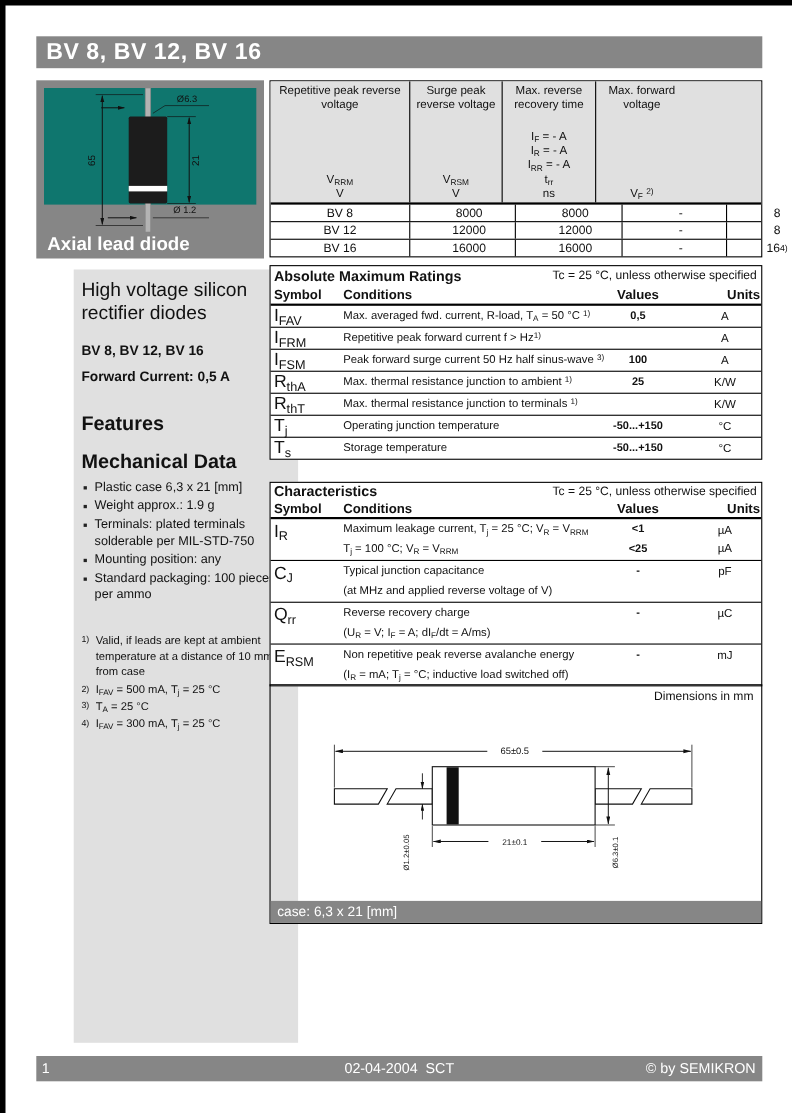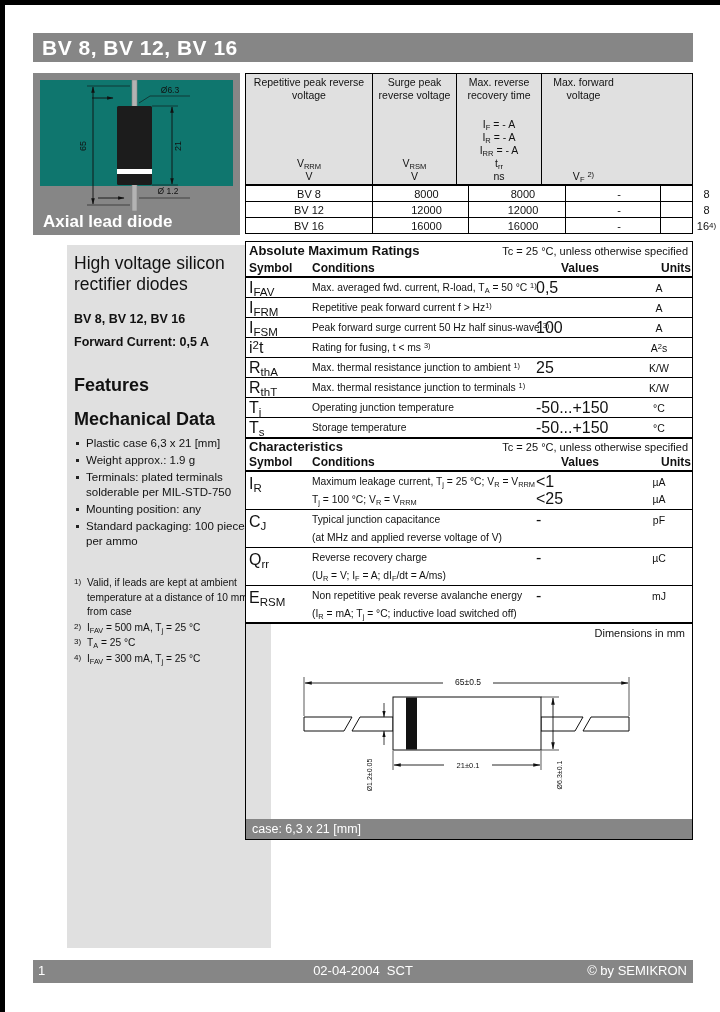--- a/index.html
+++ b/index.html
@@ -51,21 +51,21 @@
   .tbl-head{display:grid;grid-template-columns:62px 228px 88px 70px;border-bottom:2px solid #000;height:17px;align-items:center;}
   .tbl-head div{font-weight:bold;font-size:12px;}
   .h-sym{padding-left:3px;}
   .h-cond{padding-left:4px;}
   .h-val{text-align:center;}
   .h-unit{text-align:right;padding-right:3px;}
   .r-row{display:grid;grid-template-columns:62px 228px 88px 70px;border-bottom:1px solid #000;min-height:19px;align-items:center;}
   .r-row:last-child{border-bottom:none;}
   .c-sym{font-size:16px;padding-left:3px;white-space:nowrap;}
   .c-cond{font-size:10.3px;padding-left:4px;white-space:nowrap;}
-  .c-val{font-size:16px;text-align:left;}
+  .c-val{font-size:10px;text-align:center;font-weight:bold;}
   .c-unit{font-size:10.5px;text-align:center;}
 
   
   .ch-row{display:grid;grid-template-columns:62px 228px 88px 70px;grid-auto-rows:17.5px;border-bottom:1px solid #000;align-items:center;padding:1px 0;}
   .ch-row:last-child{border-bottom:none;}
   .ch-sym{grid-row:1 / span 2;align-self:start;padding-top:2px;}
 
   
   .dims-box{position:absolute;left:240px;top:617px;width:448px;height:218px;border:1px solid #000;box-sizing:border-box;}
   .dims-note{position:absolute;right:7px;top:4px;font-size:11px;}
@@ -237,26 +237,20 @@
       <div class="c-val"></div>
         <div class="c-unit">A</div>
     </div>
     <div class="r-row">
       <div class="c-sym">I<sub>FSM</sub></div>
         <div class="c-cond">Peak forward surge current 50 Hz half sinus-wave <sup>3)</sup></div>
       <div class="c-val">100</div>
         <div class="c-unit">A</div>
     </div>
     <div class="r-row">
-      <div class="c-sym">i<sup>2</sup>t</div>
-        <div class="c-cond">Rating for fusing, t &lt; ms <sup>3)</sup></div>
-      <div class="c-val"></div>
-        <div class="c-unit">A<sup>2</sup>s</div>
-    </div>
-    <div class="r-row">
       <div class="c-sym">R<sub>thA</sub></div>
         <div class="c-cond">Max. thermal resistance junction to ambient <sup>1)</sup></div>
       <div class="c-val">25</div>
         <div class="c-unit">K/W</div>
     </div>
     <div class="r-row">
       <div class="c-sym">R<sub>thT</sub></div>
         <div class="c-cond">Max. thermal resistance junction to terminals <sup>1)</sup></div>
       <div class="c-val"></div>
         <div class="c-unit">K/W</div>

